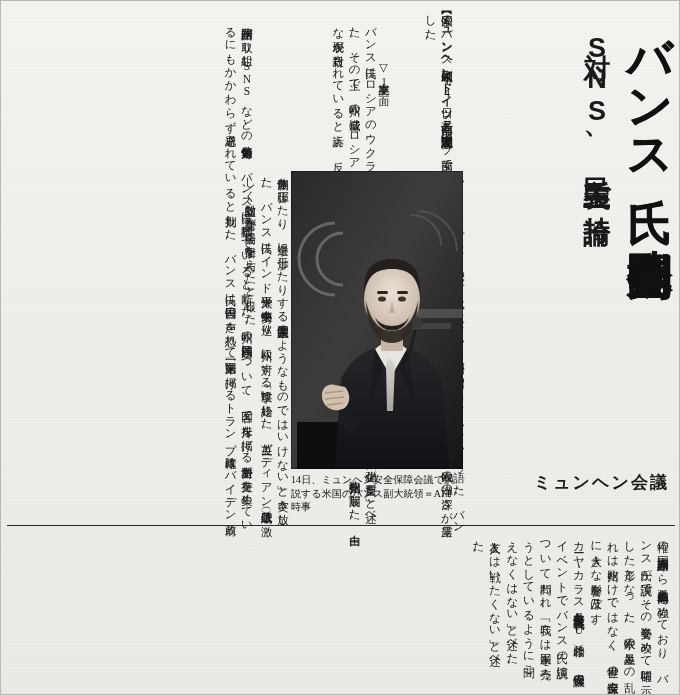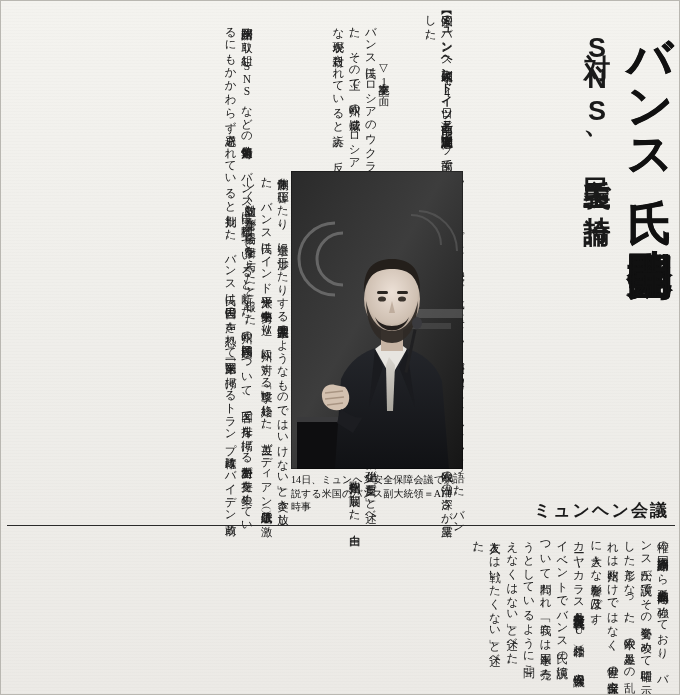--- a/index.html
+++ b/index.html
@@ -75,21 +75,20 @@
     height: 1px;
     font-size: 17px;
     font-weight: bold;
     color: #1a1a1a;
     font-family: "Liberation Sans", "DejaVu Sans", sans-serif;
     writing-mode: horizontal-tb;
     white-space: nowrap;
     letter-spacing: 0.12em;
     top: 470px;
     right: 10px;
-    margin-top: 28px;
   }
 
   
   .rule-h {
     position: absolute;
     background: #2b2b2b;
     height: 1px;
   }
 
   

